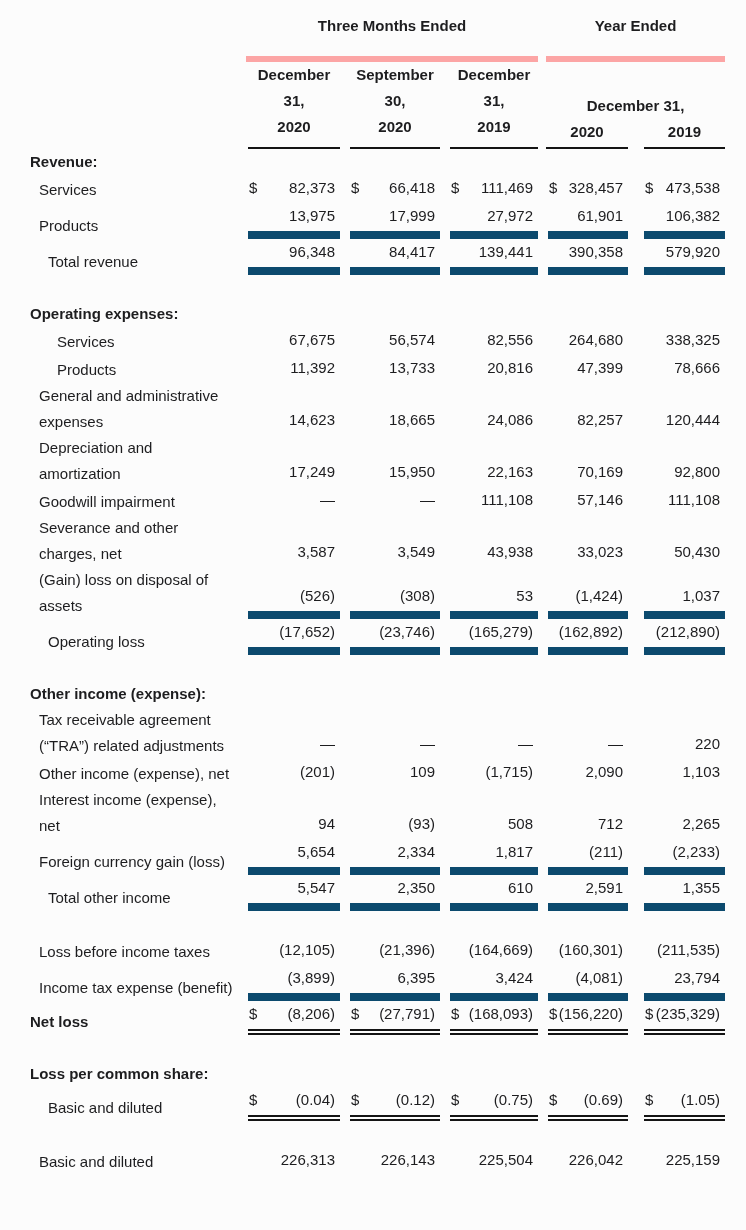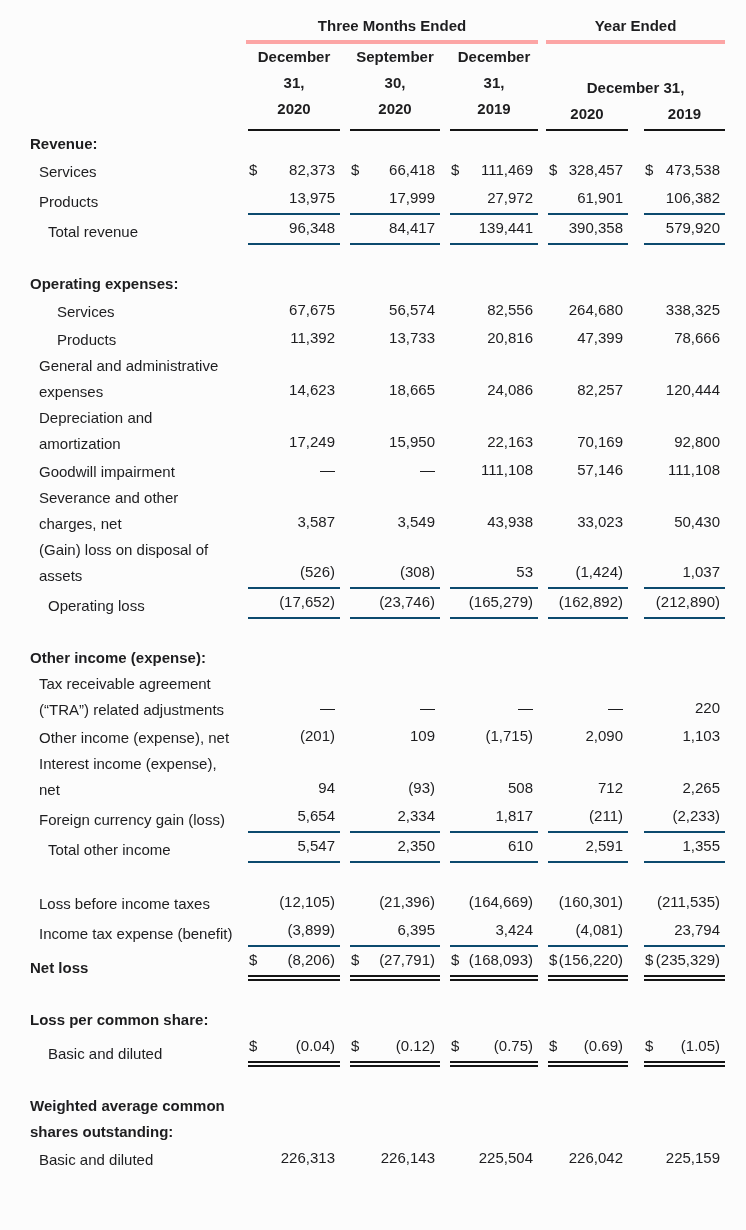--- a/index.html
+++ b/index.html
@@ -10,37 +10,37 @@
     font-size:15px;
     line-height:26px;
   }
   .page{
     width:746px;height:1230px;box-sizing:border-box;
     padding:13px 21px 0 30px;overflow:hidden;background:#fcfcfc;
   }
   table{border-collapse:collapse;table-layout:fixed;width:695px;}
   td{padding:0;vertical-align:bottom;}
   thead td{font-weight:bold;text-align:center;}
-  .grp{margin-left:8px;border-bottom:4px solid #fca5a5;padding-bottom:1px;}
+  .grp{margin-left:8px;border-bottom:6px solid #fca5a5;padding-bottom:17px;}
   .hcol{margin-left:10px;border-bottom:2px solid #141414;padding-bottom:7px;}
   .ygrp{margin-left:8px;}
   .yline1{height:26px;}
   .yline2{text-align:center;}
   .yrow{display:flex;}
   .ycell{border-bottom:2px solid #141414;padding-bottom:2px;text-align:center;}
   .y1{width:82px;}
   .y2{flex:1;margin-left:16px;}
   .lbl{white-space:pre-line;text-align:left;}
   .ind1{padding-left:9px;}
   .ind2{padding-left:18px;}
   .ind3{padding-left:27px;}
   .bold{font-weight:bold;}
   .cl{margin-left:10px;display:flex;justify-content:space-between;align-items:baseline;padding:0 5px 2px 1px;}
   .c5 .cl{margin-left:16px;}
-  .u-single{border-bottom:2px solid #0c4a6e;}
+  .u-single{border-bottom:8px solid #0c4a6e;}
   .u-double{border-bottom:6px double #141414;}
   .d{flex:none;}
   .v{flex:1;text-align:right;}
   tr.spacer td{height:26px;}
 </style>
 </head>
 <body>
 
 <div class="page">
   <table>
@@ -785,24 +785,20 @@
             <div class="cl u-double">
               <span class="d">$</span>
               <span class="v">(1.05)</span>
             </div>
           </td>
         </tr>
         <tr class="spacer">
           <td colspan="6"></td>
         </tr>
         <tr>
-          <td colspan="6" class="lbl ind0 bold">Weighted average common
-shares outstanding:</td>
-        </tr>
-        <tr>
           <td class="lbl ind1">Basic and diluted</td>
           <td class="c1">
             <div class="cl">
               <span class="d"></span>
               <span class="v">226,313</span>
             </div>
           </td>
           <td class="c2">
             <div class="cl">
               <span class="d"></span>

